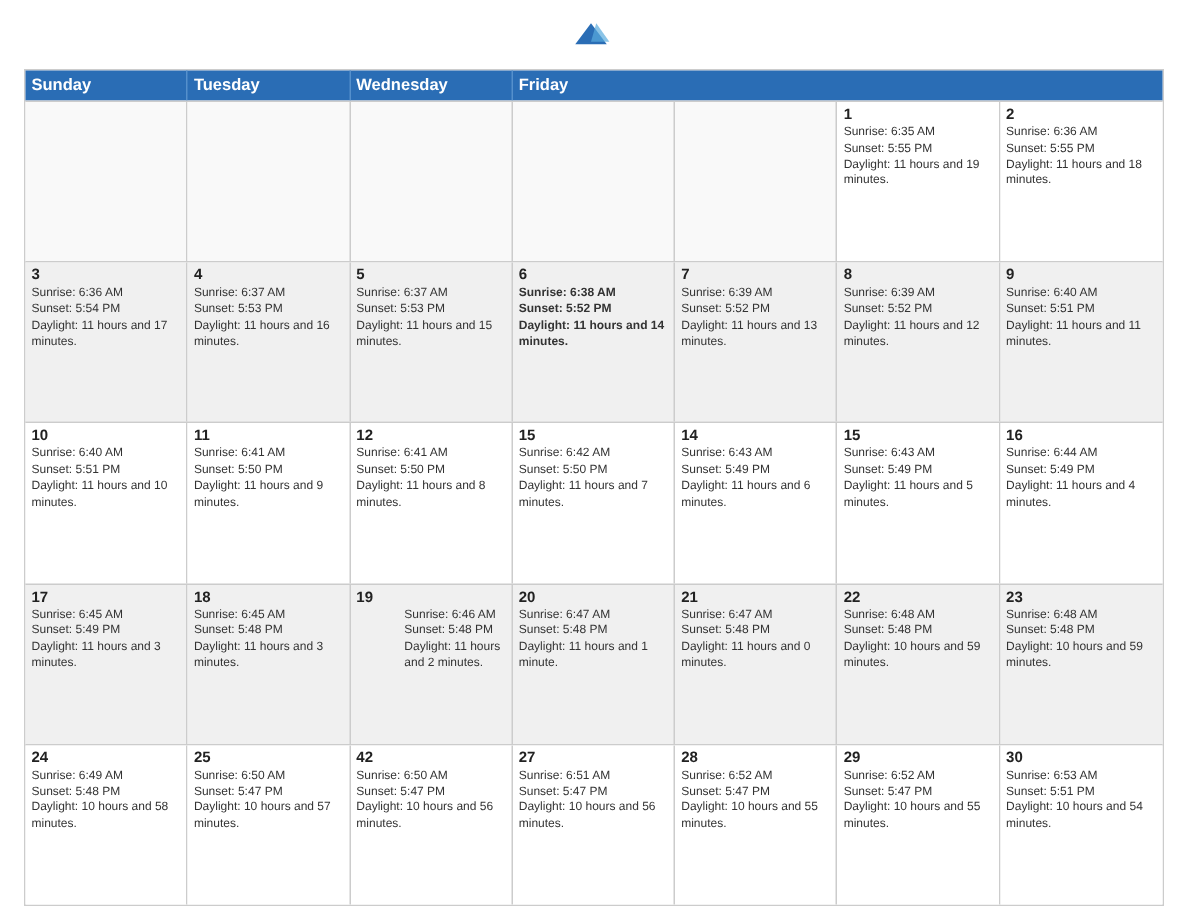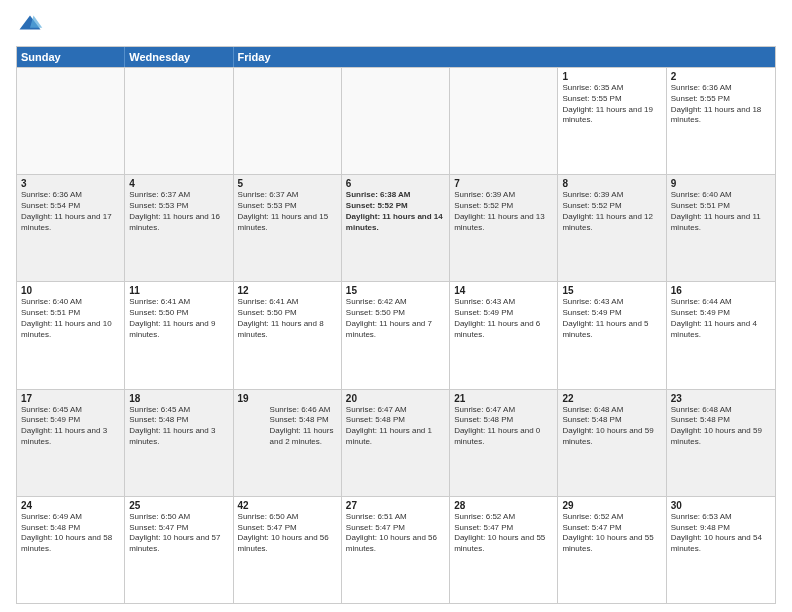--- a/index.html
+++ b/index.html
@@ -9,20 +9,21 @@
       width: 792px;
       height: 612px;
       overflow: hidden;
     }
     .page {
       width: 792px;
       height: 612px;
       padding: 12px 16px 8px 16px;
       display: flex;
       flex-direction: column;
+      align-items: center;
     }
     .header {
       display: flex;
       align-items: flex-start;
       justify-content: space-between;
       margin-bottom: 6px;
     }
     .logo {
       display: flex;
       align-items: center;
@@ -128,20 +129,21 @@
     </div>
     <div class="title-block">
       <h1></h1>
       <h2></h2>
     </div>
   </div>
 
   <div class="calendar">
     <div class="cal-header-row">
     <div class="cal-header-cell">Sunday</div>
+        <div class="cal-header-cell">Tuesday</div>
         <div class="cal-header-cell">Wednesday</div>
         <div class="cal-header-cell">Friday</div>
       </div>
     <div class="cal-body">
     <div class="cal-row">
           <div class="cal-cell empty" style="background: rgb(249, 249, 249);"></div>
           <div class="cal-cell empty" style="background: rgb(249, 249, 249);"></div>
           <div class="cal-cell empty" style="background: rgb(249, 249, 249);"></div>
           <div class="cal-cell empty" style="background: rgb(249, 249, 249);"></div>
           <div class="cal-cell empty" style="background: rgb(249, 249, 249);"></div>
@@ -323,19 +325,19 @@
           </div>
           <div class="cal-cell">
             <div class="day-num">29</div>
             <div class="day-info" style="white-space: pre-line;">Sunrise: 6:52 AM
 Sunset: 5:47 PM
 Daylight: 10 hours and 55 minutes.</div>
           </div>
           <div class="cal-cell">
             <div class="day-num">30</div>
             <div class="day-info" style="white-space: pre-line;">Sunrise: 6:53 AM
-Sunset: 9:48 PM
+Sunset: 5:51 PM
 Daylight: 10 hours and 54 minutes.</div>
           </div>
         </div>
       </div>
   </div>
 </div>
 
 </body></html>

